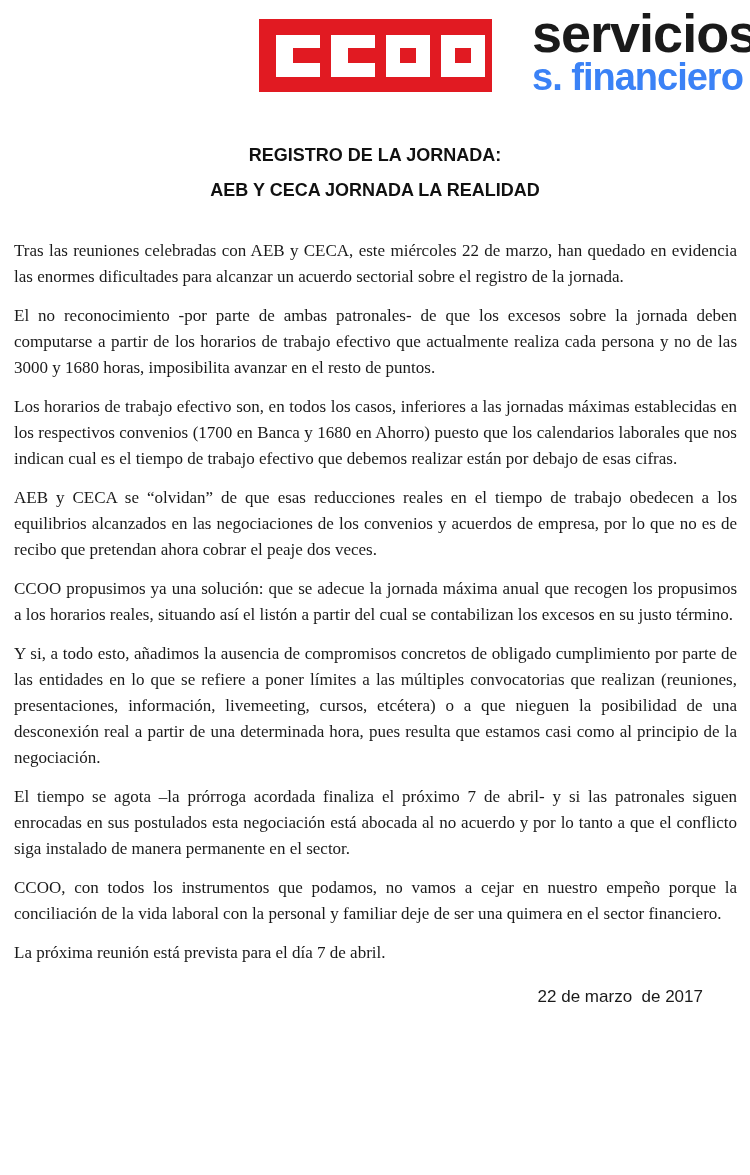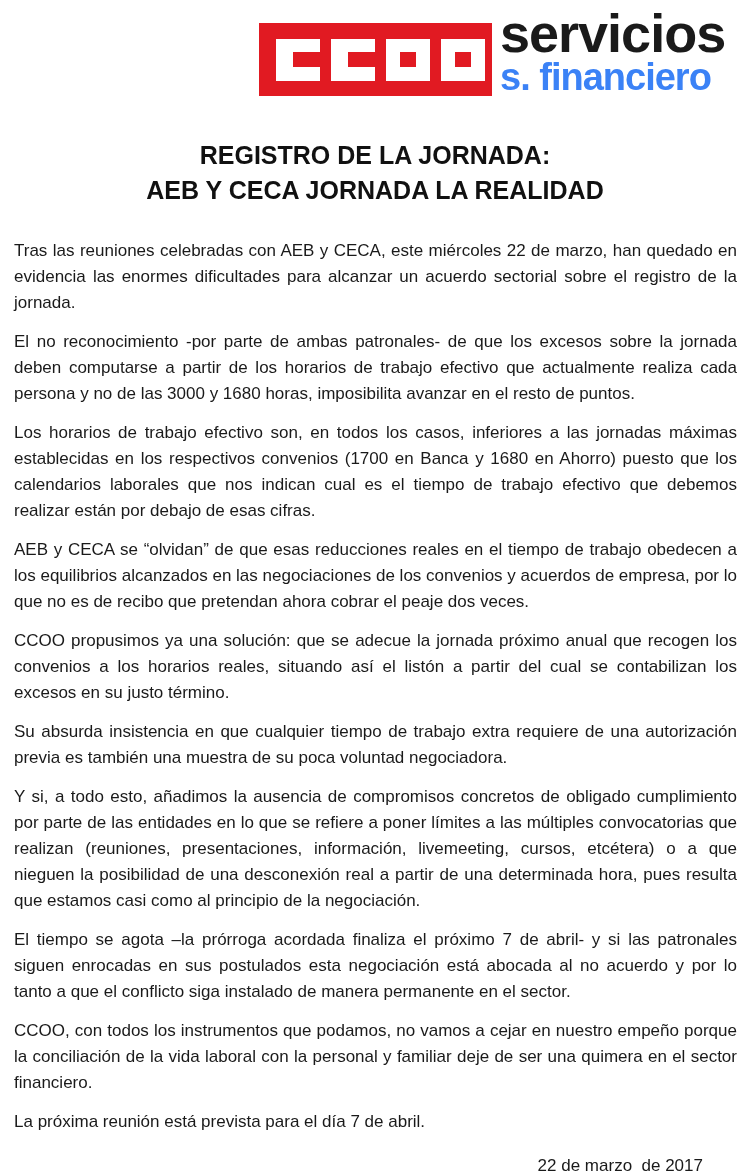--- a/index.html
+++ b/index.html
@@ -11,23 +11,24 @@
     margin: 0 auto;
     background: #ffffff;
     overflow: hidden;
     font-family: "Liberation Sans", sans-serif;
     color: #1a1a1a;
   }
 
   
   .masthead {
     display: flex;
-    align-items: flex-end;
+    align-items: center;
     padding-top: 8px;
     padding-left: 259px;
+    gap: 32px;
   }
   .logo-box {
     margin-top: 7px;
     width: 233px;
     height: 73px;
     background: #e11a22;
     display: flex;
     align-items: center;
     gap: 11px;
     padding-left: 17px;
@@ -77,34 +78,34 @@
     line-height: 38px;
     letter-spacing: -1px;
     color: #3b82f6;
     white-space: nowrap;
   }
 
   
   .doc-title {
     margin-top: 42px;
     text-align: center;
-    font-size: 25px;
+    font-size: 18px;
     font-weight: bold;
     line-height: 35px;
     color: #111111;
   }
 
   
   main.body-text {
     margin: 30px 13px 0 14px;
     font-size: 17px;
     line-height: 26px;
     text-align: justify;
   }
-  main.body-text p { margin-bottom: 13px; }
+  main.body-text p { margin-bottom: 13px; font-family: Liberation Serif, serif; }
   .doc-date {
     text-align: right;
     margin: 18px 47px 0 0;
     font-size: 17px;
     line-height: 26px;
     white-space: pre;
   }
 </style>
 </head>
 <body>
@@ -127,22 +128,21 @@
   <h1 class="doc-title">
     <div>REGISTRO DE LA JORNADA:</div>
     <div>AEB Y CECA JORNADA LA REALIDAD</div>
   </h1>
 
   <main class="body-text">
     <p>Tras las reuniones celebradas con AEB y CECA, este miércoles 22 de marzo, han quedado en evidencia las enormes dificultades para alcanzar un acuerdo sectorial sobre el registro de la jornada.</p>
     <p>El no reconocimiento -por parte de ambas patronales- de que los excesos sobre la jornada deben computarse a partir de los horarios de trabajo efectivo que actualmente realiza cada persona y no de las 3000 y 1680 horas, imposibilita avanzar en el resto de puntos.</p>
     <p>Los horarios de trabajo efectivo son, en todos los casos, inferiores a las jornadas máximas establecidas en los respectivos convenios (1700 en Banca y 1680 en Ahorro) puesto que los calendarios laborales que nos indican cual es el tiempo de trabajo efectivo que debemos realizar están por debajo de esas cifras.</p>
     <p>AEB y CECA se “olvidan” de que esas reducciones reales en el tiempo de trabajo obedecen a los equilibrios alcanzados en las negociaciones de los convenios y acuerdos de empresa, por lo que no es de recibo que pretendan ahora cobrar el peaje dos veces.</p>
-    <p>CCOO propusimos ya una solución: que se adecue la jornada próximo anual que recogen los convenios a los horarios reales, situando así el listón a partir del cual se contabilizan los excesos en su justo término.</p>
-    <p>Su absurda insistencia en que cualquier tiempo de trabajo extra requiere de una autorización previa es también una muestra de su poca voluntad negociadora.</p>
+    <p>CCOO propusimos ya una solución: que se adecue la jornada máxima anual que recogen los propusimos a los horarios reales, situando así el listón a partir del cual se contabilizan los excesos en su justo término.</p>
     <p>Y si, a todo esto, añadimos la ausencia de compromisos concretos de obligado cumplimiento por parte de las entidades en lo que se refiere a poner límites a las múltiples convocatorias que realizan (reuniones, presentaciones, información, livemeeting, cursos, etcétera) o a que nieguen la posibilidad de una desconexión real a partir de una determinada hora, pues resulta que estamos casi como al principio de la negociación.</p>
     <p>El tiempo se agota –la prórroga acordada finaliza el próximo 7 de abril- y si las patronales siguen enrocadas en sus postulados esta negociación está abocada al no acuerdo y por lo tanto a que el conflicto siga instalado de manera permanente en el sector.</p>
     <p>CCOO, con todos los instrumentos que podamos, no vamos a cejar en nuestro empeño porque la conciliación de la vida laboral con la personal y familiar deje de ser una quimera en el sector financiero.</p>
     <p>La próxima reunión está prevista para el día 7 de abril.</p>
   </main>
 
   <div class="doc-date">22 de marzo  de 2017</div>
 
 </div>
 

